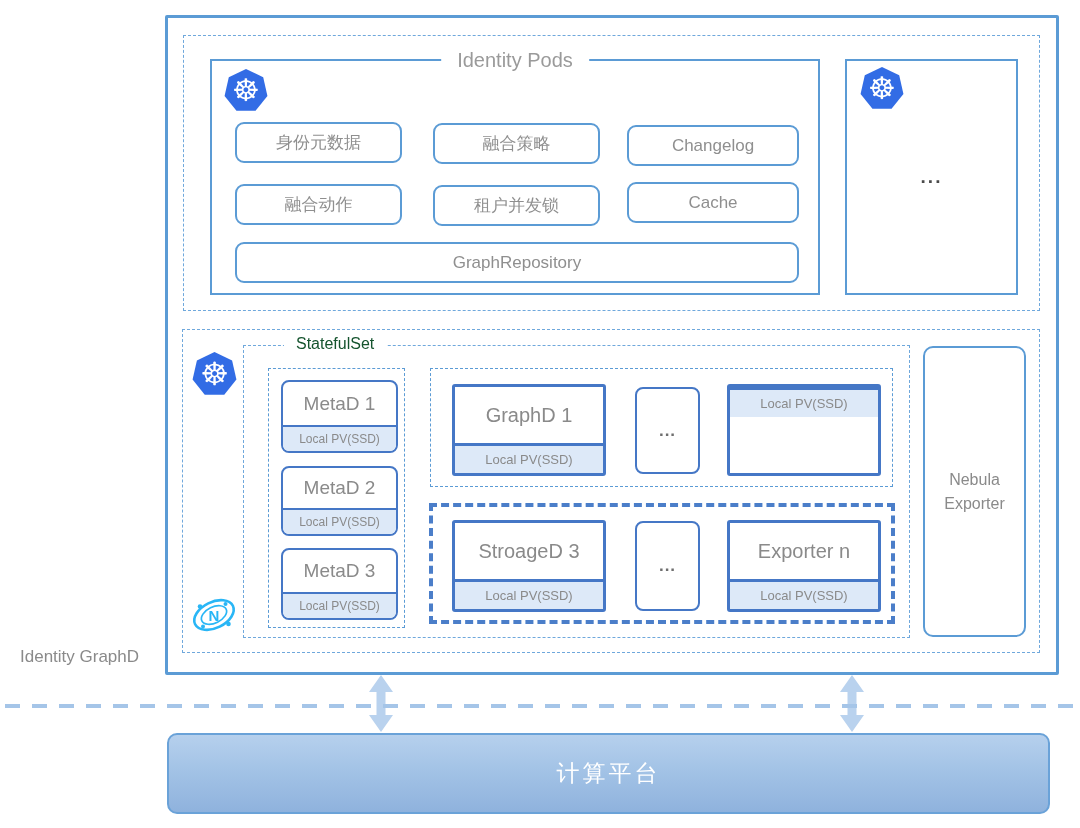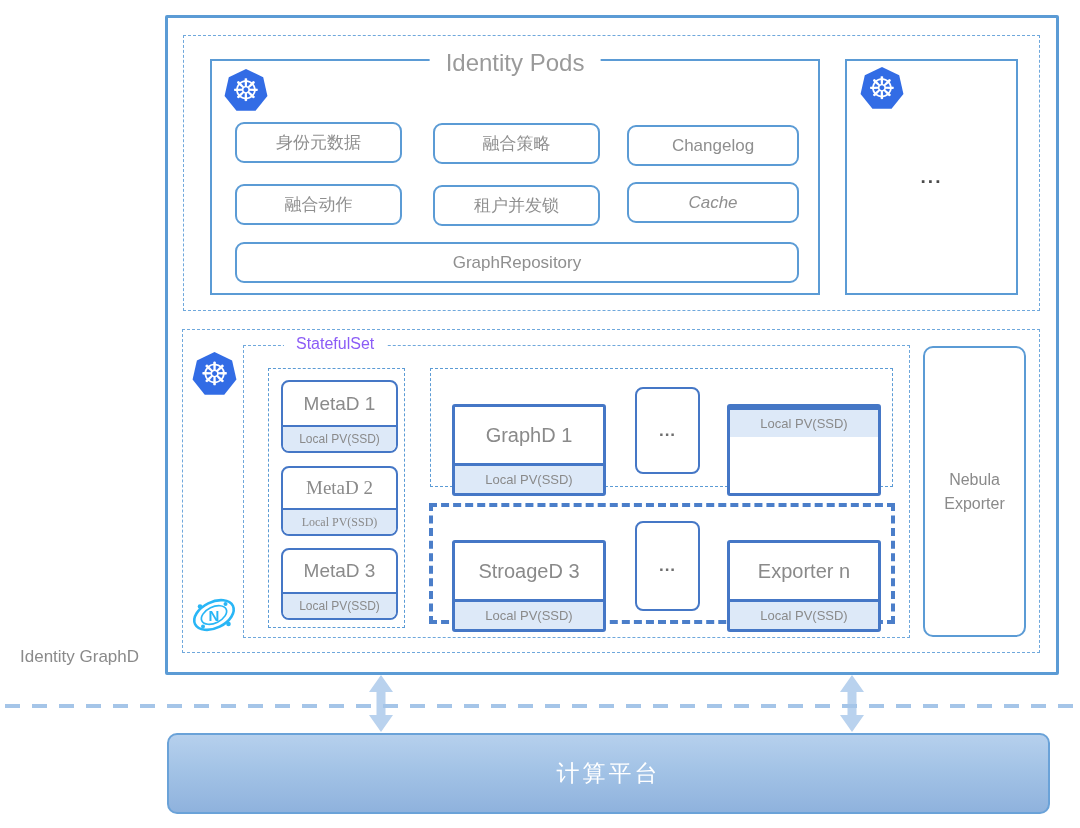--- a/index.html
+++ b/index.html
@@ -14,54 +14,54 @@
 
   
   .dashed-zone { position:absolute; border:1.5px dashed #6fa8dc; }
   .zone-top    { left:183px; top:35px;  width:857px; height:276px; }
   .zone-bottom { left:182px; top:329px; width:858px; height:324px; }
 
   
   .pods-box { position:absolute; left:210px; top:59px; width:610px; height:236px;
               border:2px solid #5b9bd5; background:#fff; }
   .pods-legend { position:absolute; top:-12px; left:50%; transform:translateX(-50%);
-                 background:#fff; padding:0 16px; font-size:24px; color:#9a9a9a; white-space:nowrap; }
+                 background:#fff; padding:0 16px; font-size:20px; color:#9a9a9a; white-space:nowrap; }
   .more-box { position:absolute; left:845px; top:59px; width:173px; height:236px;
               border:2px solid #5b9bd5; background:#fff; display:flex; align-items:center; justify-content:center; }
   .big-dots { font-size:19px; color:#4a4a4a; font-weight:bold; letter-spacing:2px; }
 
   .btn { position:absolute; height:41px; background:#fff; border:2px solid #5b9bd5; border-radius:9px;
          display:flex; align-items:center; justify-content:center; font-size:17px; color:#8f8f8f;text-align:center; }
 
   
   .k8s { position:absolute; background:#326ce5; display:flex; align-items:center; justify-content:center;
          clip-path:polygon(50% 0%, 89.1% 18.8%, 98.7% 61.1%, 71.7% 95.1%, 28.3% 95.1%, 1.3% 61.1%, 10.9% 18.8%); }
   .k8s span { color:#fff; line-height:1; transform:translateY(-1px); }
 
   
   .ss-box { position:absolute; left:243px; top:345px; width:667px; height:293px;
             border:1.5px dashed #6fa8dc; }
   .ss-legend { position:absolute; top:-11px; left:40px; background:#fff; padding:0 12px;
-               font-size:16px; color:#8b5cf6; white-space:nowrap; }
+               font-size:16px; color:#14532d; white-space:nowrap; }
   .metad-col { position:absolute; left:268px; top:368px; width:137px; height:260px;
                border:1.5px dashed #5b9bd5; }
   .graphd-group { position:absolute; left:430px; top:368px; width:463px; height:119px;
                   border:1.5px dashed #5b9bd5; }
   .storaged-group { position:absolute; left:429px; top:503px; width:466px; height:121px;
                     border:4px dashed #4b7ec9; }
 
   
   .pod { position:absolute; border:2.5px solid #4577c6; background:#fff; display:flex; flex-direction:column; overflow:hidden; }
   .pod-name { flex:1; display:flex; align-items:center; justify-content:center; color:#8a8a8a; }
   .pod-pv { background:#dde9f8; border-top:2.5px solid #4577c6; display:flex; align-items:center;
             justify-content:center; font-size:13px; color:#8a8a8a; white-space:nowrap; }
   .pod-sm { border-radius:8px; }
   .pod-sm .pod-name { font-size:19px; }
   .pod-sm .pod-pv { height:26px; font-size:12px; }
-  .pod-lg { border-radius:3px; border-width:3px;margin-top:20px; }
+  .pod-lg { border-radius:3px; border-width:3px; }
   .pod-lg .pod-name { font-size:20px; }
   .pod-lg .pod-pv { height:30px; border-top-width:3px; }
   .dots-box { position:absolute; border:2.5px solid #4577c6; border-radius:8px; background:#fff;
               display:flex; align-items:center; justify-content:center; font-size:17px; color:#6e6e6e;
               font-weight:bold; letter-spacing:1px; }
 
   .exporter { position:absolute; left:923px; top:346px; width:103px; height:291px;
               border:2px solid #5b9bd5; border-radius:10px; background:#fff;
               display:flex; align-items:center; justify-content:center; text-align:center;
               font-size:16px; color:#8a8a8a; line-height:1.45; }
@@ -91,21 +91,21 @@
   <div class="pods-box">
     <span class="pods-legend">Identity Pods</span>
     <div class="k8s" style="left:12px; top:8px; width:44px; height:44px;">
       <span style="font-size:31px;">☸</span>
     </div>
     <div class="btn" style="left:23px;  top:61px;  width:167px;">身份元数据</div>
     <div class="btn" style="left:221px; top:62px;  width:167px;">融合策略</div>
     <div class="btn" style="left:415px; top:64px;  width:172px;">Changelog</div>
     <div class="btn" style="left:23px;  top:123px; width:167px;">融合动作</div>
     <div class="btn" style="left:221px; top:124px; width:167px;">租户并发锁</div>
-    <div class="btn" style="left:415px; top:121px; width:172px;font-style:italic;">Cache</div>
+    <div class="btn" style="left:415px; top:121px; width:172px;">Cache</div>
     <div class="btn" style="left:23px;  top:181px; width:564px;">GraphRepository</div>
   </div>
 
   <div class="more-box">
     <div class="k8s" style="left:13px; top:6px; width:44px; height:44px;">
       <span style="font-size:31px;">☸</span>
     </div>
     <span class="big-dots">...</span>
   </div>
 
@@ -117,21 +117,21 @@
 
   <div class="ss-box">
     <span class="ss-legend">StatefulSet</span>
   </div>
 
   <div class="metad-col">
     <div class="pod pod-sm" style="left:12px; top:11px; width:117px; height:73px;">
       <div class="pod-name">MetaD 1</div>
       <div class="pod-pv">Local PV(SSD)</div>
     </div>
-    <div class="pod pod-sm" style="left:12px; top:97px; width:117px; height:70px;font-family:Liberation Serif, serif;">
+    <div class="pod pod-sm" style="left:12px; top:97px; width:117px; height:70px;">
       <div class="pod-name">MetaD 2</div>
       <div class="pod-pv">Local PV(SSD)</div>
     </div>
     <div class="pod pod-sm" style="left:12px; top:179px; width:117px; height:72px;">
       <div class="pod-name">MetaD 3</div>
       <div class="pod-pv">Local PV(SSD)</div>
     </div>
   </div>
 
   <div class="graphd-group">

